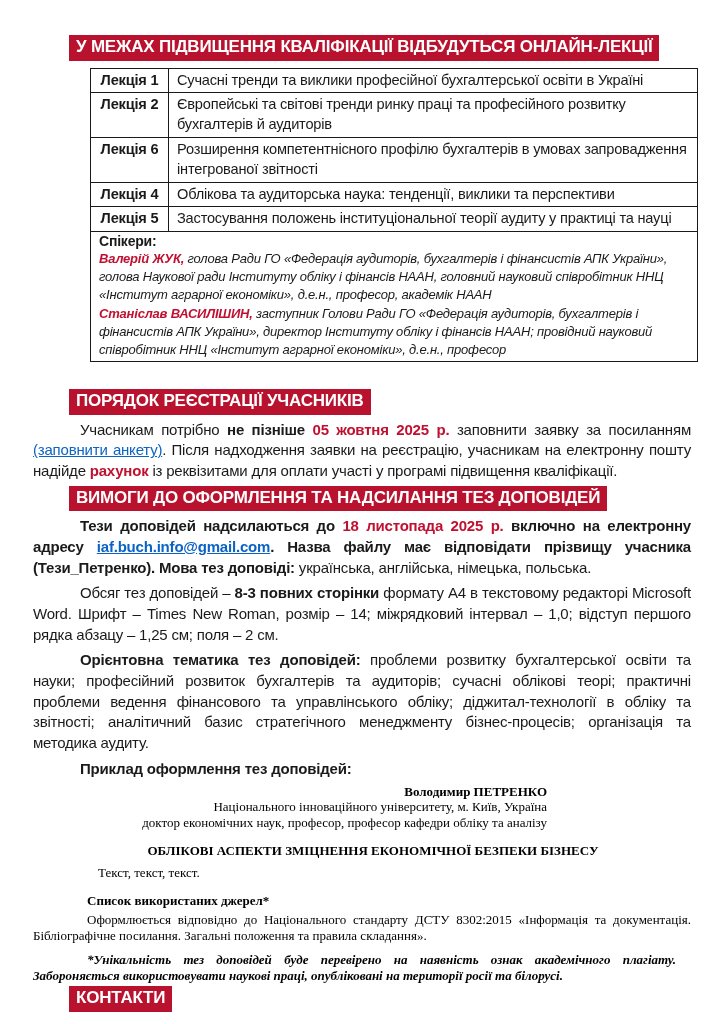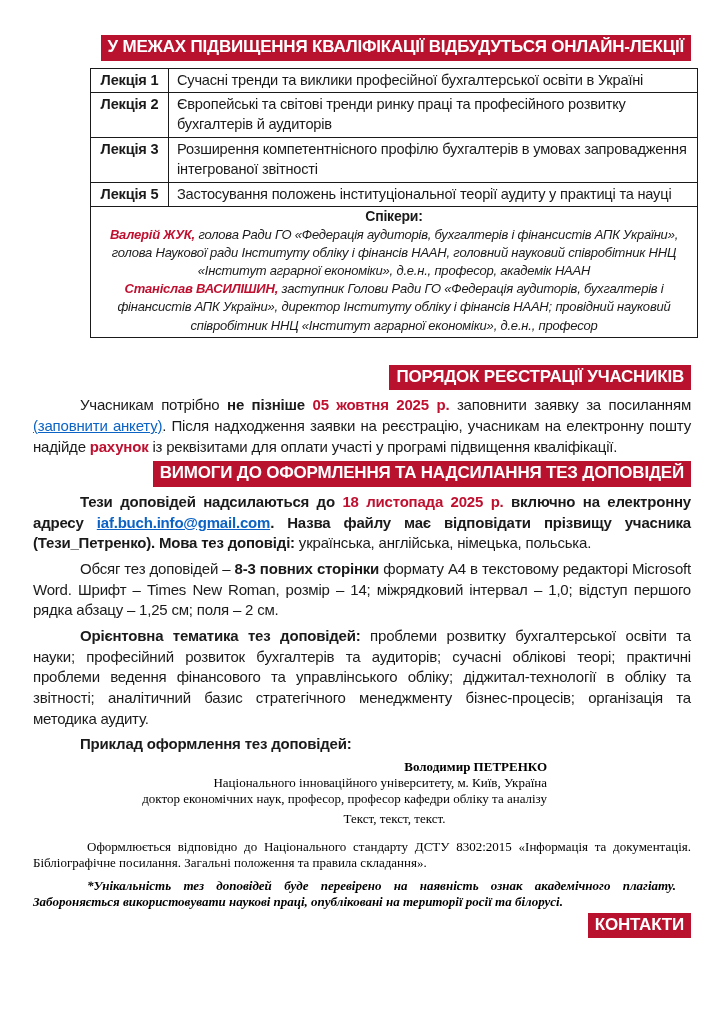--- a/index.html
+++ b/index.html
@@ -3,50 +3,50 @@
 <meta charset="utf-8">
 <style>
   * { margin:0; padding:0; box-sizing:border-box; }
   html,body { background:#888; }
   .page {
     width:724px; height:1024px; margin:0 auto; background:#fff;
     font-family:"Liberation Sans","DejaVu Sans",sans-serif;
     color:#1a1a1a; padding:35px 33px 0 33px; overflow:hidden; position:relative;
     letter-spacing:-0.2px;
   }
-  .banner-row { text-align:right; padding-left:36px; }
+  .banner-row { text-align:left; padding-left:36px; }
   .banner {
     display:inline-block; background:var(--red-banner); color:#fff;
     font-weight:bold; font-size:17px; line-height:1.15; padding:2px 7px 4px 7px;
     white-space:nowrap;
   }
   
   .lectures-table {
     border-collapse:collapse; margin:7px 0 0 57px; width:608px;
     font-size:14.6px;
   }
   .lectures-table td { border:1px solid #1a1a1a; padding:1px 8px 2px 8px; line-height:1.4; vertical-align:top; }
   .lec-label { width:78px; text-align:center; font-weight:bold; white-space:nowrap; }
-  .speakers-cell { text-align:center; font-style:italic; font-size:13px; line-height:1.16; padding:2px 8px 4px 8px; }
+  .speakers-cell { font-style:italic; font-size:13px; line-height:1.16; padding:2px 8px 4px 8px; }
   .speakers-title { font-weight:bold; font-style:normal; font-size:14px; line-height:1.25; }
   .speaker { margin:0; }
   .sp-name { color:var(--red); font-weight:bold; }
   
   .p { font-size:15px; line-height:1.38; text-align:justify; text-indent:47px; margin:5px 0 4px 0; }
   .mt-reg { margin-top:27px; }
   .mt-thes { margin-top:3px; }
   .seg-b { font-weight:bold; }
   .seg-rb { font-weight:bold; color:var(--red); }
   .seg-lnk { color:var(--blue); text-decoration:underline; cursor:pointer; }
   
   .ser { font-family:"Liberation Serif","DejaVu Serif",serif; color:#000; font-size:13px; letter-spacing:0; }
   .ex-author-block { width:514px; text-align:right; line-height:1.22; margin-top:3px; }
   .ex-author { font-weight:bold; }
   .ex-title { text-align:center; font-weight:bold; padding-left:22px; margin:12px 0 6px 0; }
-  .ex-body { text-indent:65px; margin:4px 0 12px 0;text-align:center; }
+  .ex-body { text-indent:65px; margin:4px 0 12px 0; }
   .ex-sources-h { font-weight:bold; text-indent:54px; margin:10px 0 3px 0; }
   .ex-sources { text-align:justify; text-indent:54px; line-height:1.25; margin:2px 0; }
   .ex-note { font-weight:bold; font-style:italic; text-align:justify; text-indent:54px; line-height:1.25; margin:7px 15px 2px 0; }
 </style>
 </head>
 <body>
 
 <div class="page">
 
   <div class="banner-row">
@@ -60,24 +60,28 @@
           <td class="lec-label">Лекція 1</td>
           <td class="lec-text">Сучасні тренди та виклики професійної бухгалтерської освіти в Україні</td>
         </tr>
 
         <tr>
           <td class="lec-label">Лекція 2</td>
           <td class="lec-text">Європейські та світові тренди ринку праці та професійного розвитку бухгалтерів й аудиторів</td>
         </tr>
 
         <tr>
-          <td class="lec-label">Лекція 3</td>
+          <td class="lec-label">Лекція 6</td>
           <td class="lec-text">Розширення компетентнісного профілю бухгалтерів в умовах запровадження інтегрованої звітності</td>
         </tr>
 
+        <tr>
+          <td class="lec-label">Лекція 4</td>
+          <td class="lec-text">Облікова та аудиторська наука: тенденції, виклики та перспективи</td>
+        </tr>
 
         <tr>
           <td class="lec-label">Лекція 5</td>
           <td class="lec-text">Застосування положень інституціональної теорії аудиту у практиці та науці</td>
         </tr>
       </tbody>
     <tbody>
       <tr>
         <td colspan="2" class="speakers-cell">
           <div class="speakers-title">Спікери:</div>
@@ -106,22 +110,24 @@
   <p class="p"><span>Обсяг тез доповідей – </span><span class="seg-b">8-3 повних сторінки</span><span> формату А4 в текстовому редакторі Microsoft Word. Шрифт – Times New Roman, розмір – 14; міжрядковий інтервал – 1,0; відступ першого рядка абзацу – 1,25 см; поля – 2 см.</span></p>
   <p class="p"><span class="seg-b">Орієнтовна тематика тез доповідей:</span><span> проблеми розвитку бухгалтерської освіти та науки; професійний розвиток бухгалтерів та аудиторів; сучасні облікові теорі; практичні проблеми ведення фінансового та управлінського обліку; діджитал-технології в обліку та звітності; аналітичний базис стратегічного менеджменту бізнес-процесів; організація та методика аудиту.</span></p>
   <p class="p"><span class="seg-b">Приклад оформлення тез доповідей:</span></p>
 
   <div class="ser ex-author-block">
     <div class="ex-author">Володимир ПЕТРЕНКО</div>
     <div>Національного інноваційного університету, м. Київ, Україна</div>
     <div>доктор економічних наук, професор, професор кафедри обліку та аналізу</div>
   </div>
 
+  <div class="ser ex-title">ОБЛІКОВІ АСПЕКТИ ЗМІЦНЕННЯ ЕКОНОМІЧНОЇ БЕЗПЕКИ БІЗНЕСУ</div>
   <div class="ser ex-body">Текст, текст, текст.</div>
 
+  <div class="ser ex-sources-h">Список використаних джерел*</div>
   <p class="ser ex-sources">Оформлюється відповідно до Національного стандарту ДСТУ 8302:2015 «Інформація та документація. Бібліографічне посилання. Загальні положення та правила складання».</p>
   <p class="ser ex-note">*Унікальність тез доповідей буде перевірено на наявність ознак академічного плагіату. Забороняється використовувати наукові праці, опубліковані на території росії та білорусі.</p>
 
   <div class="banner-row">
     <span class="banner">КОНТАКТИ</span>
   </div>
 
 </div>
 
 </body></html>

